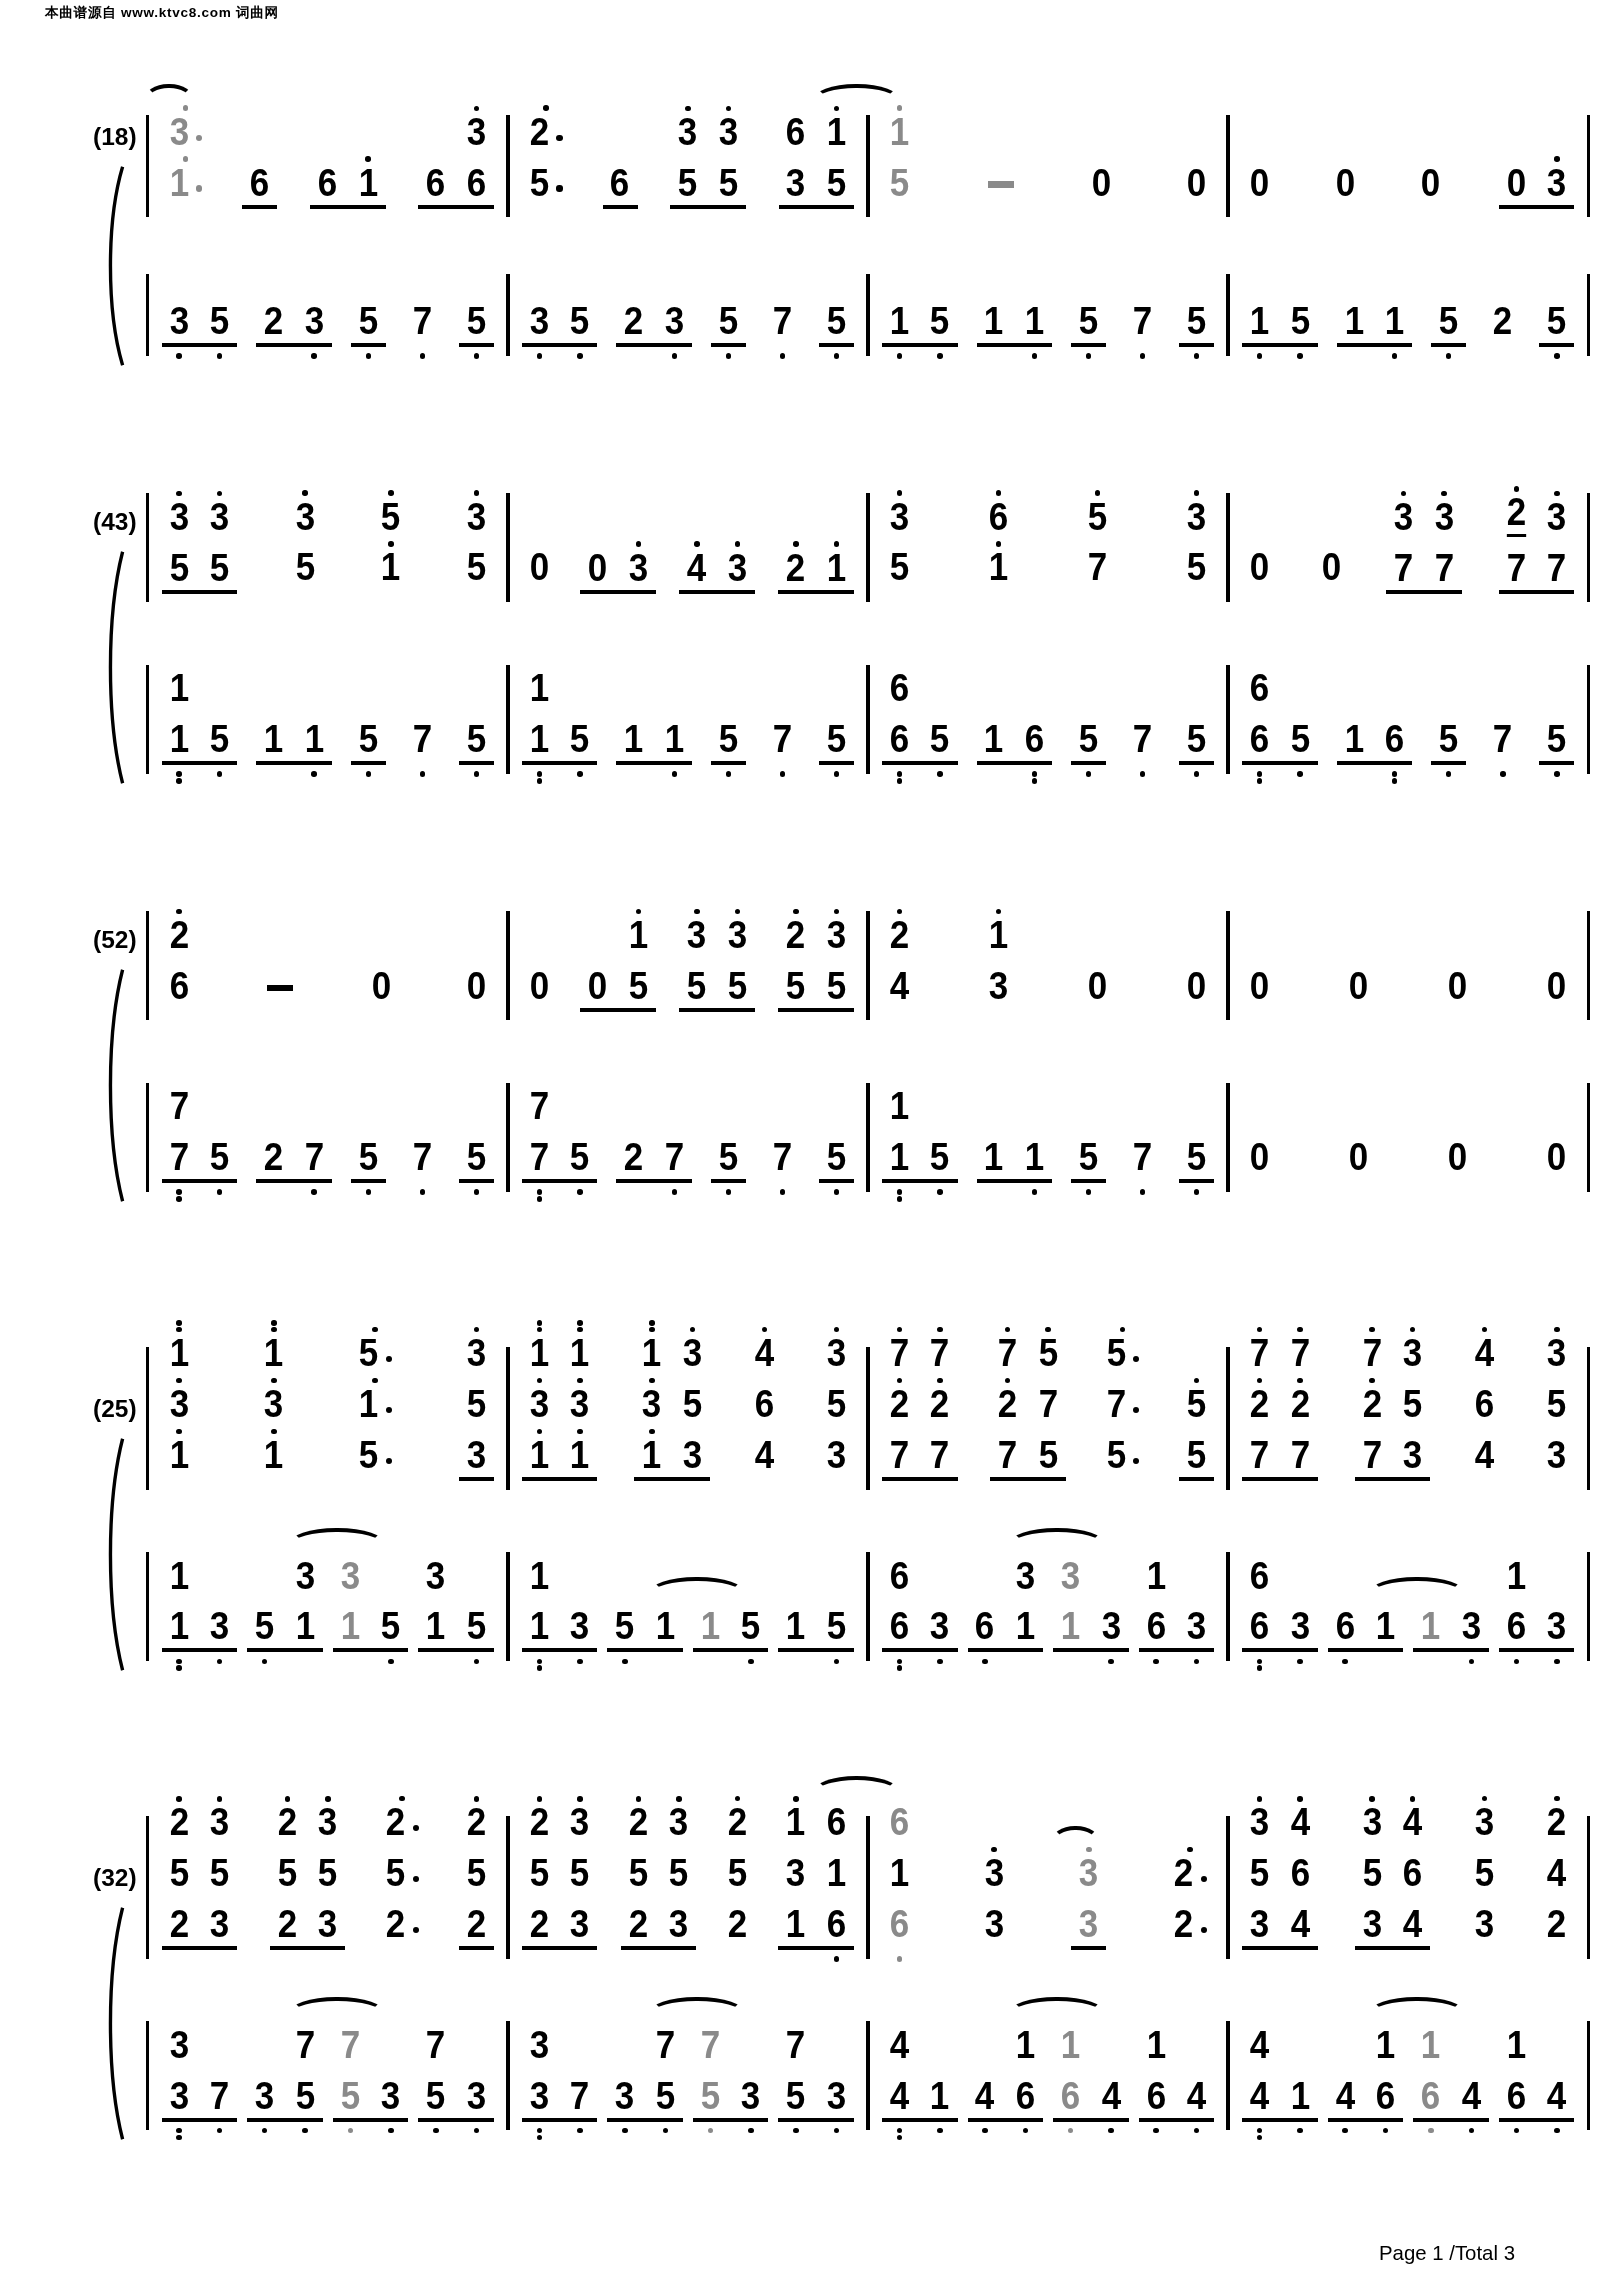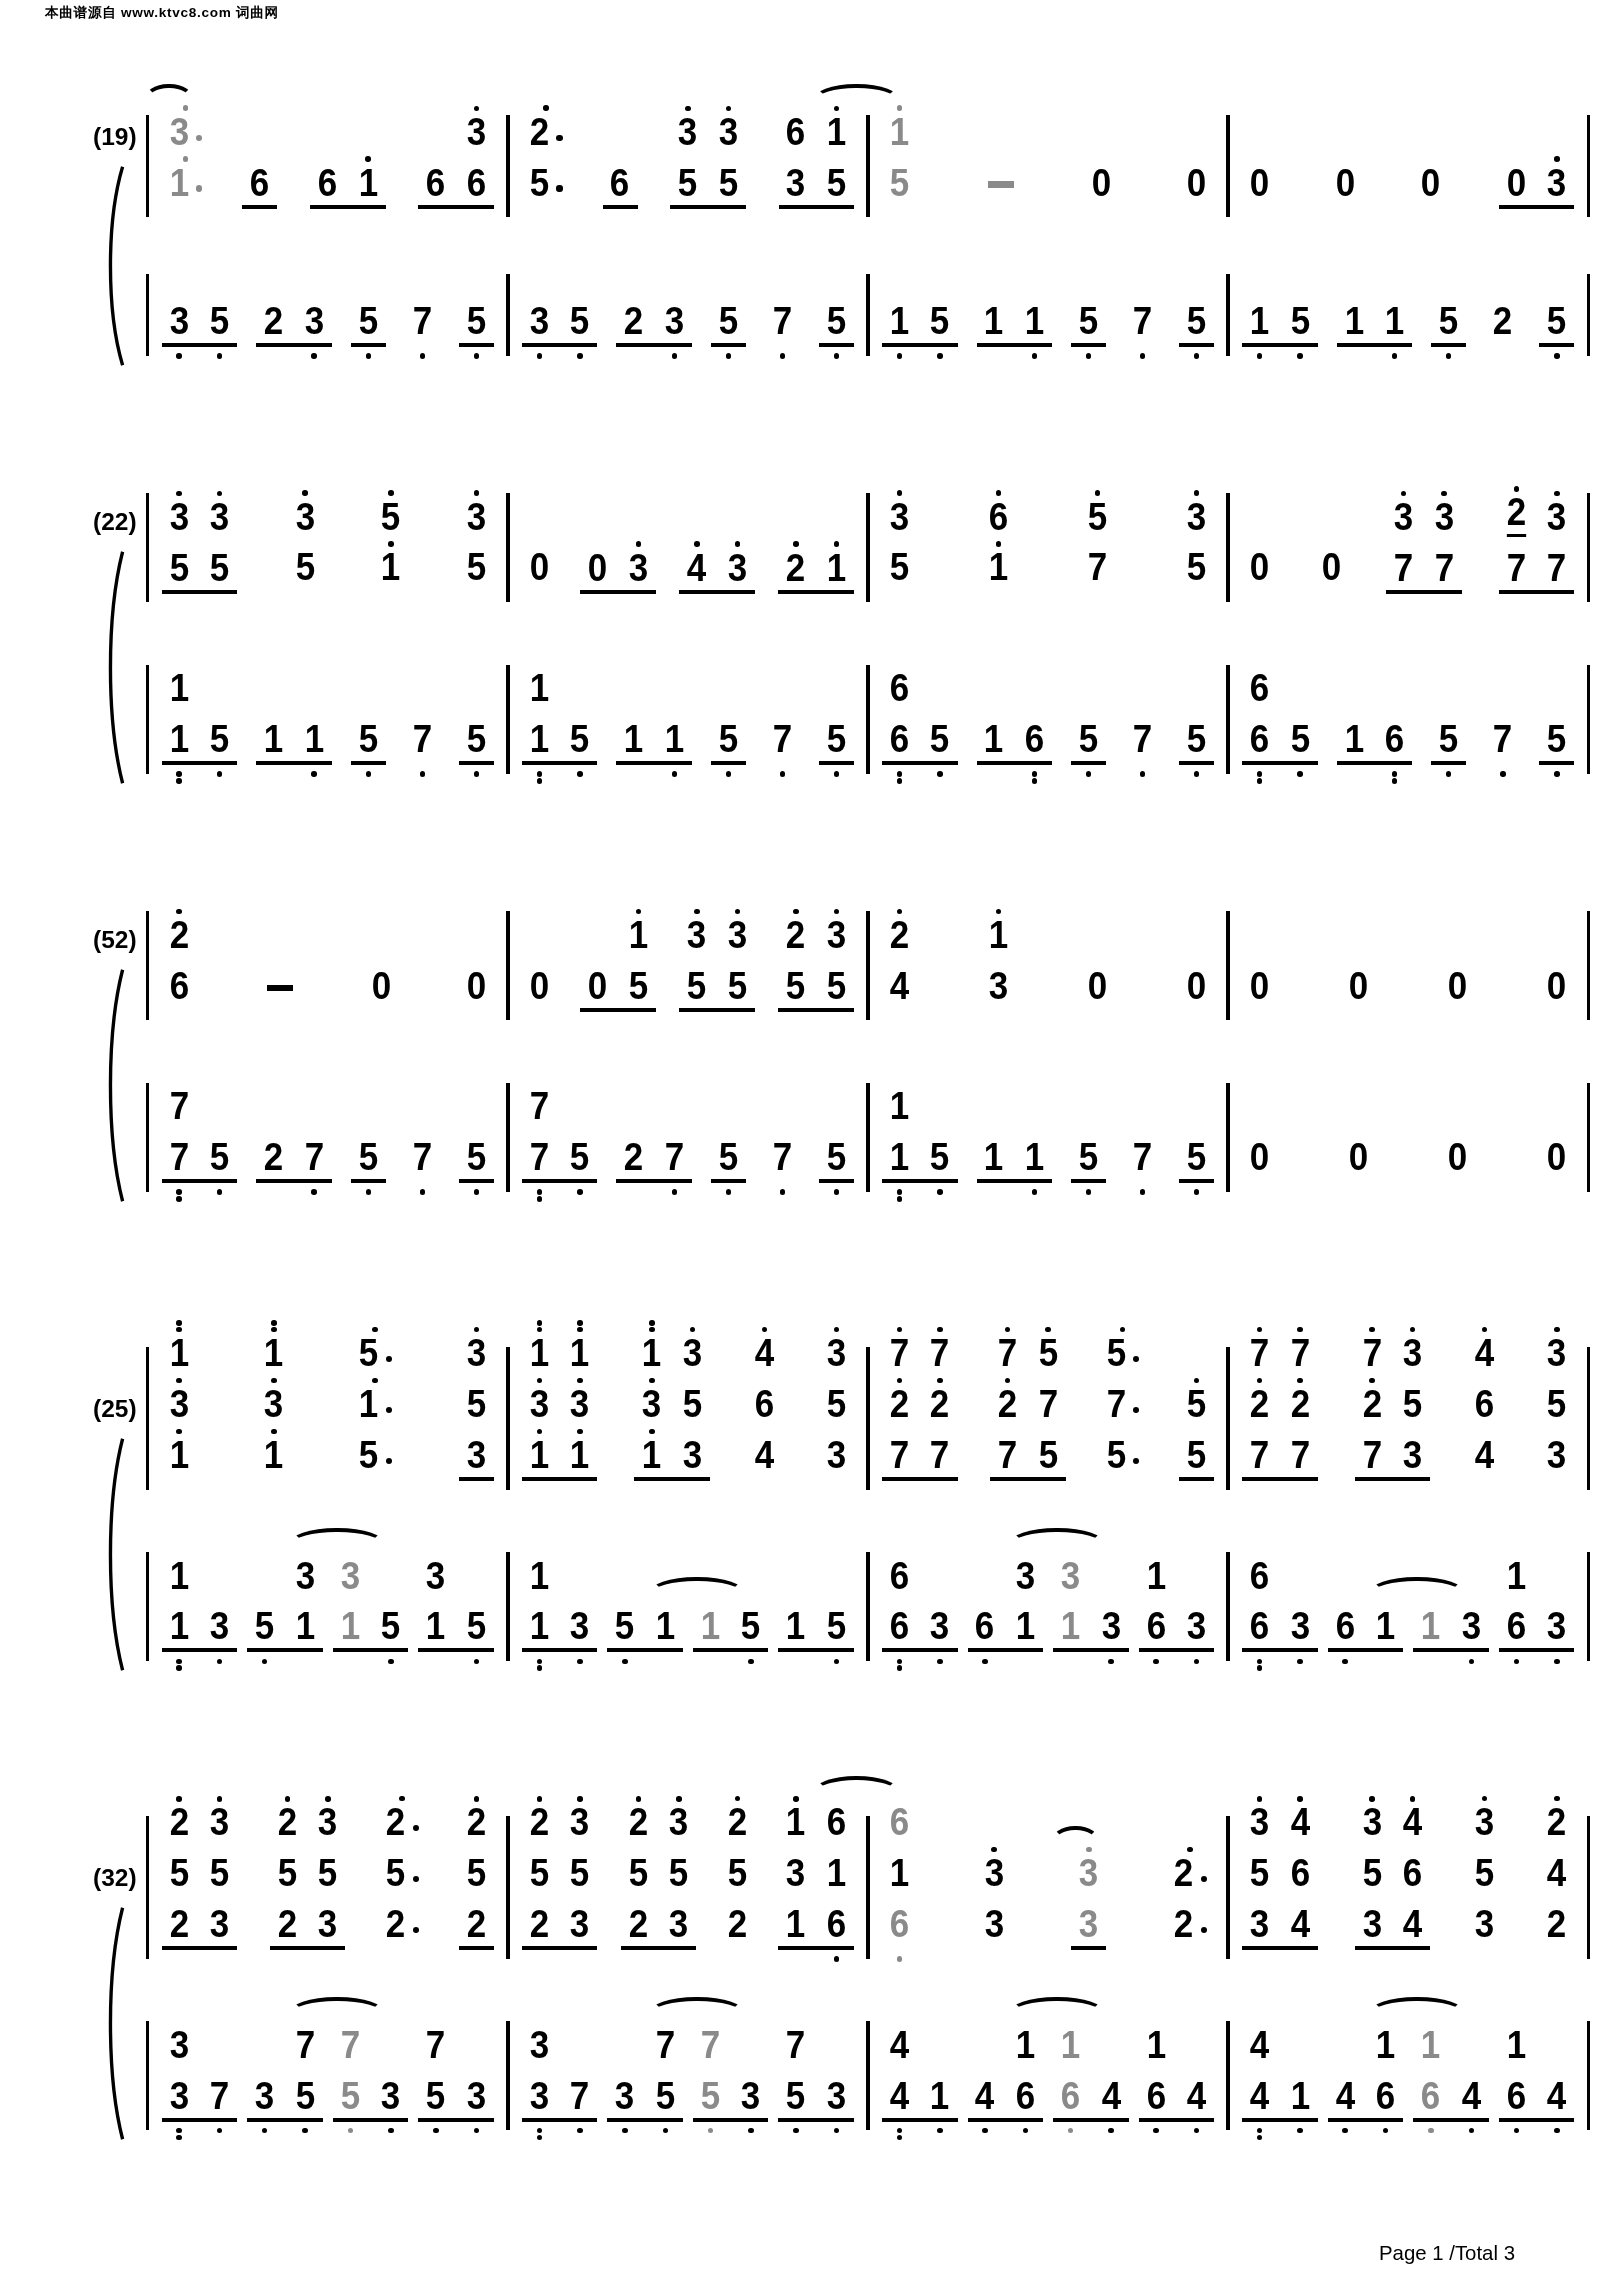--- a/index.html
+++ b/index.html
@@ -37,21 +37,21 @@
   .arc-out{left:46%;width:104%;}
   .arc-br{left:-58%;width:116%;}
 </style>
 </head>
 <body>
 
 <div class="page">
   <div class="watermark">本曲谱源自 www.ktvc8.com 词曲网</div>
   <div id="score">
       <div class="system">
-        <div class="mnum" style="top: 21px;">(19)</div>
+        <div class="mnum" style="top: 21px;">(18)</div>
         <div class="staffrow">
           <div class="bar" style="height: 102px;"></div>
           <div class="measure">
             <div class="unit">
               <div class="ut">
                 <div class="colw" style="width: 48px;">
                   <div class="tvwrap" style="height: 51px;">
                     <div class="tok gray">
                       <div class="da">
                         <div class="dot"></div>
@@ -907,21 +907,21 @@
               </div>
             </div>
           </div>
           <div class="bar" style="height: 82px;"></div>
         </div>
         <div class="bracewrap" style="top: 61px;"><svg width="27" height="206" viewBox="0 0 40 302">
             <path d="M 32 4 C 8 84.56 8 217.44 32 298" fill="none" stroke="#000" stroke-width="5"></path>
           </svg></div>
       </div>
       <div class="system">
-        <div class="mnum" style="top: 21px;">(22)</div>
+        <div class="mnum" style="top: 21px;">(43)</div>
         <div class="staffrow">
           <div class="bar" style="height: 109px;"></div>
           <div class="measure">
             <div class="unit">
               <div class="ut ul">
                 <div class="colw" style="width: 35px;">
                   <div class="tvwrap" style="height: 51px;">
                     <div class="tok">
                       <div class="da">
                         <div class="dot"></div>

